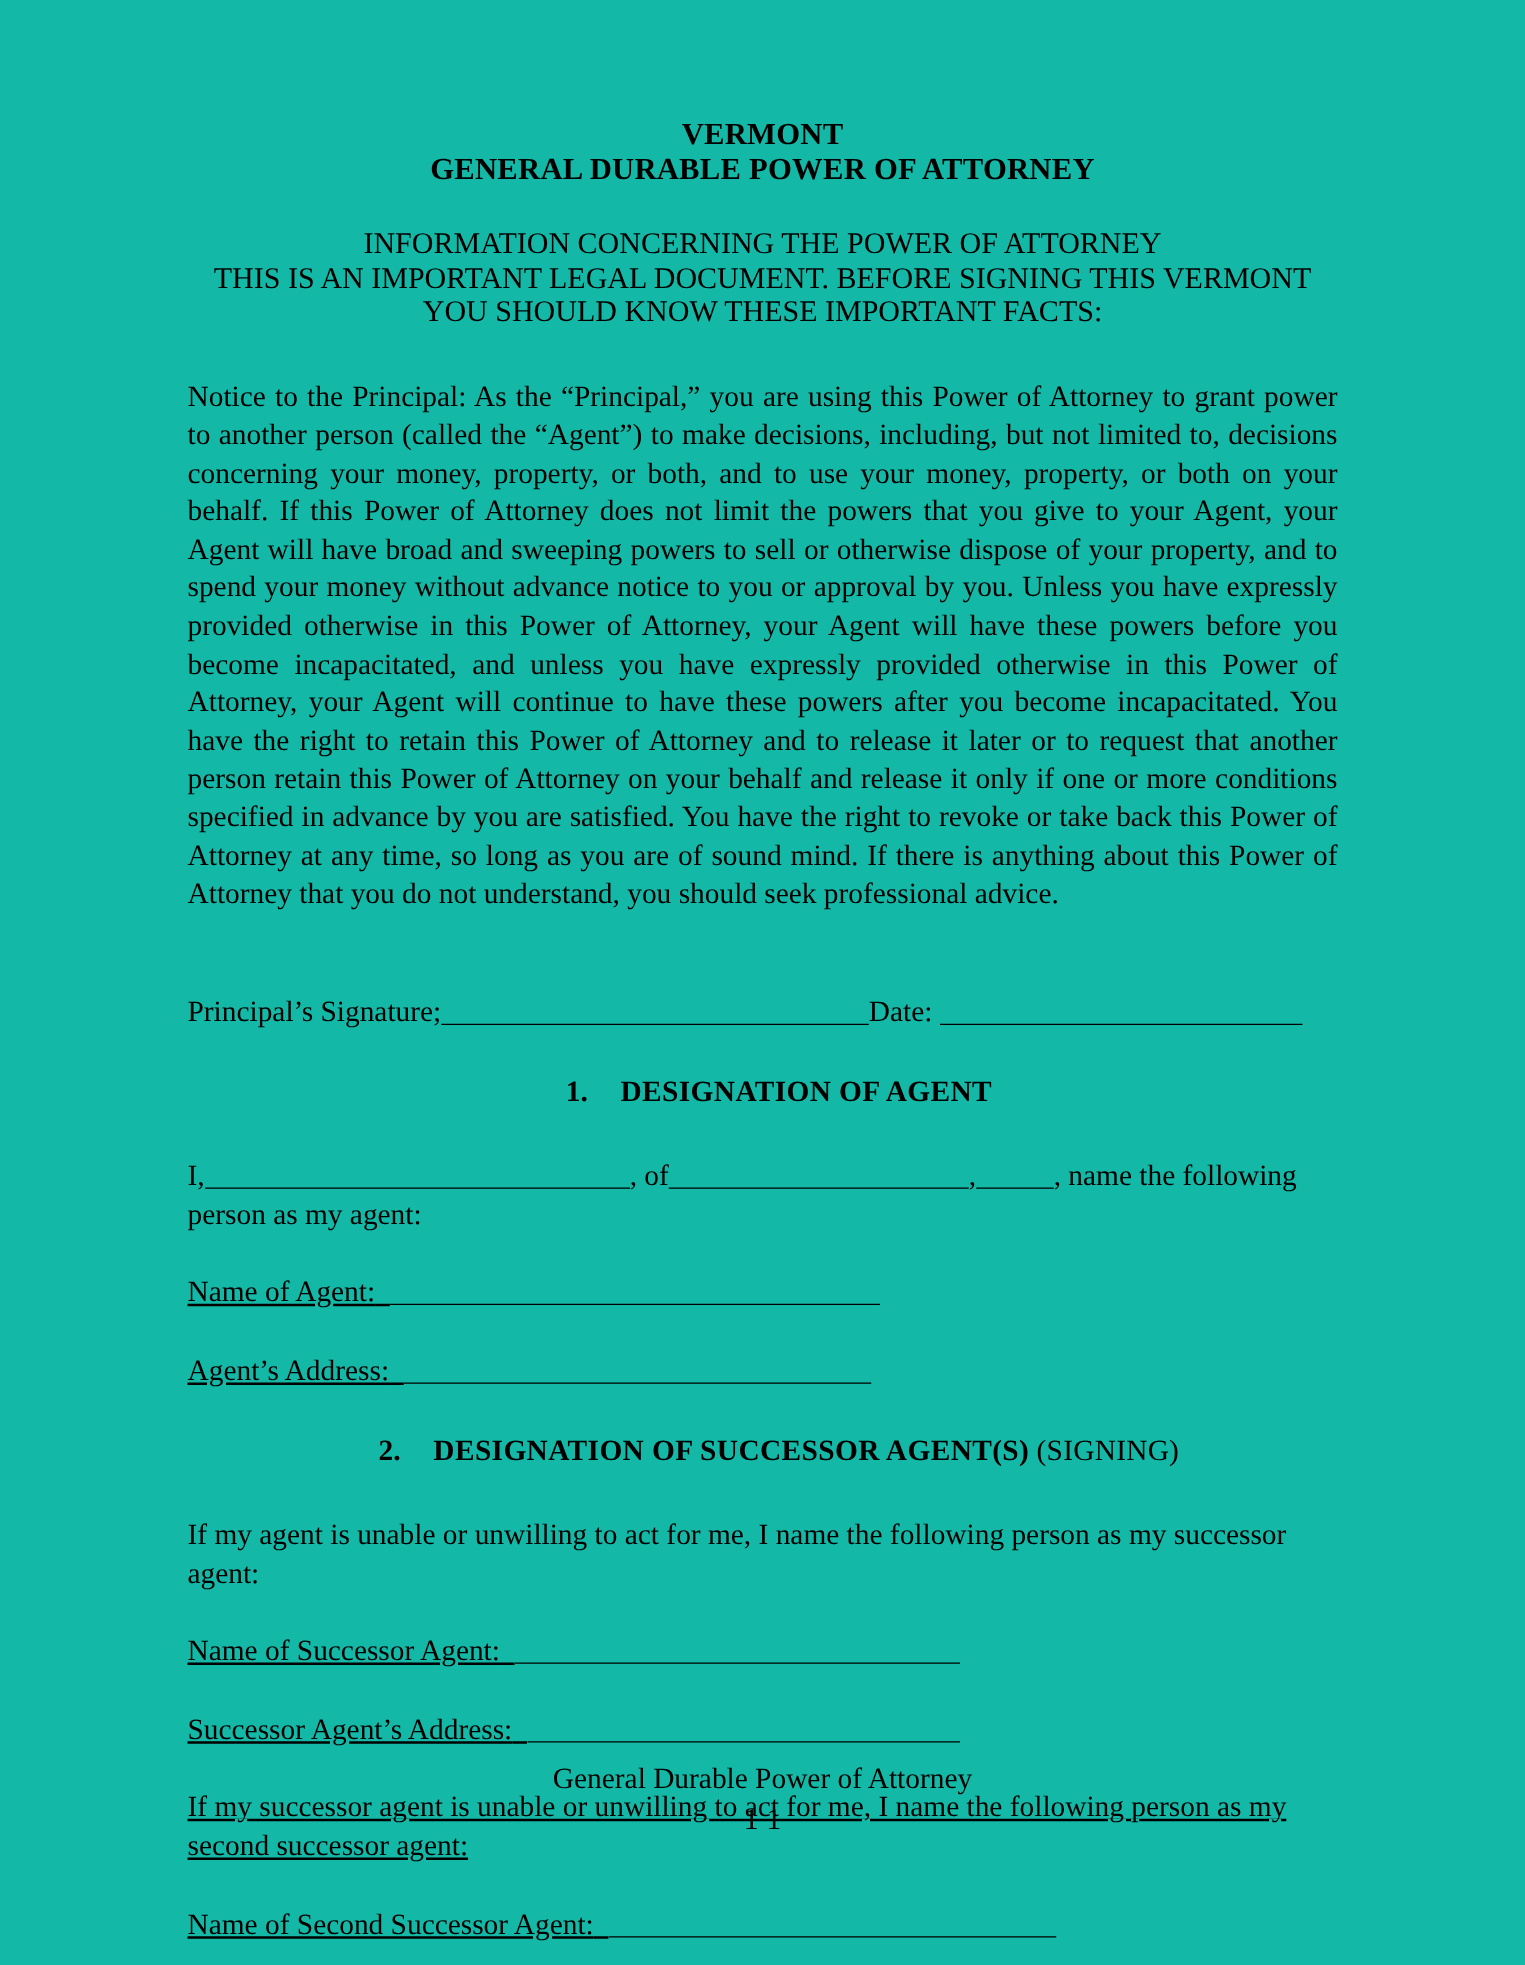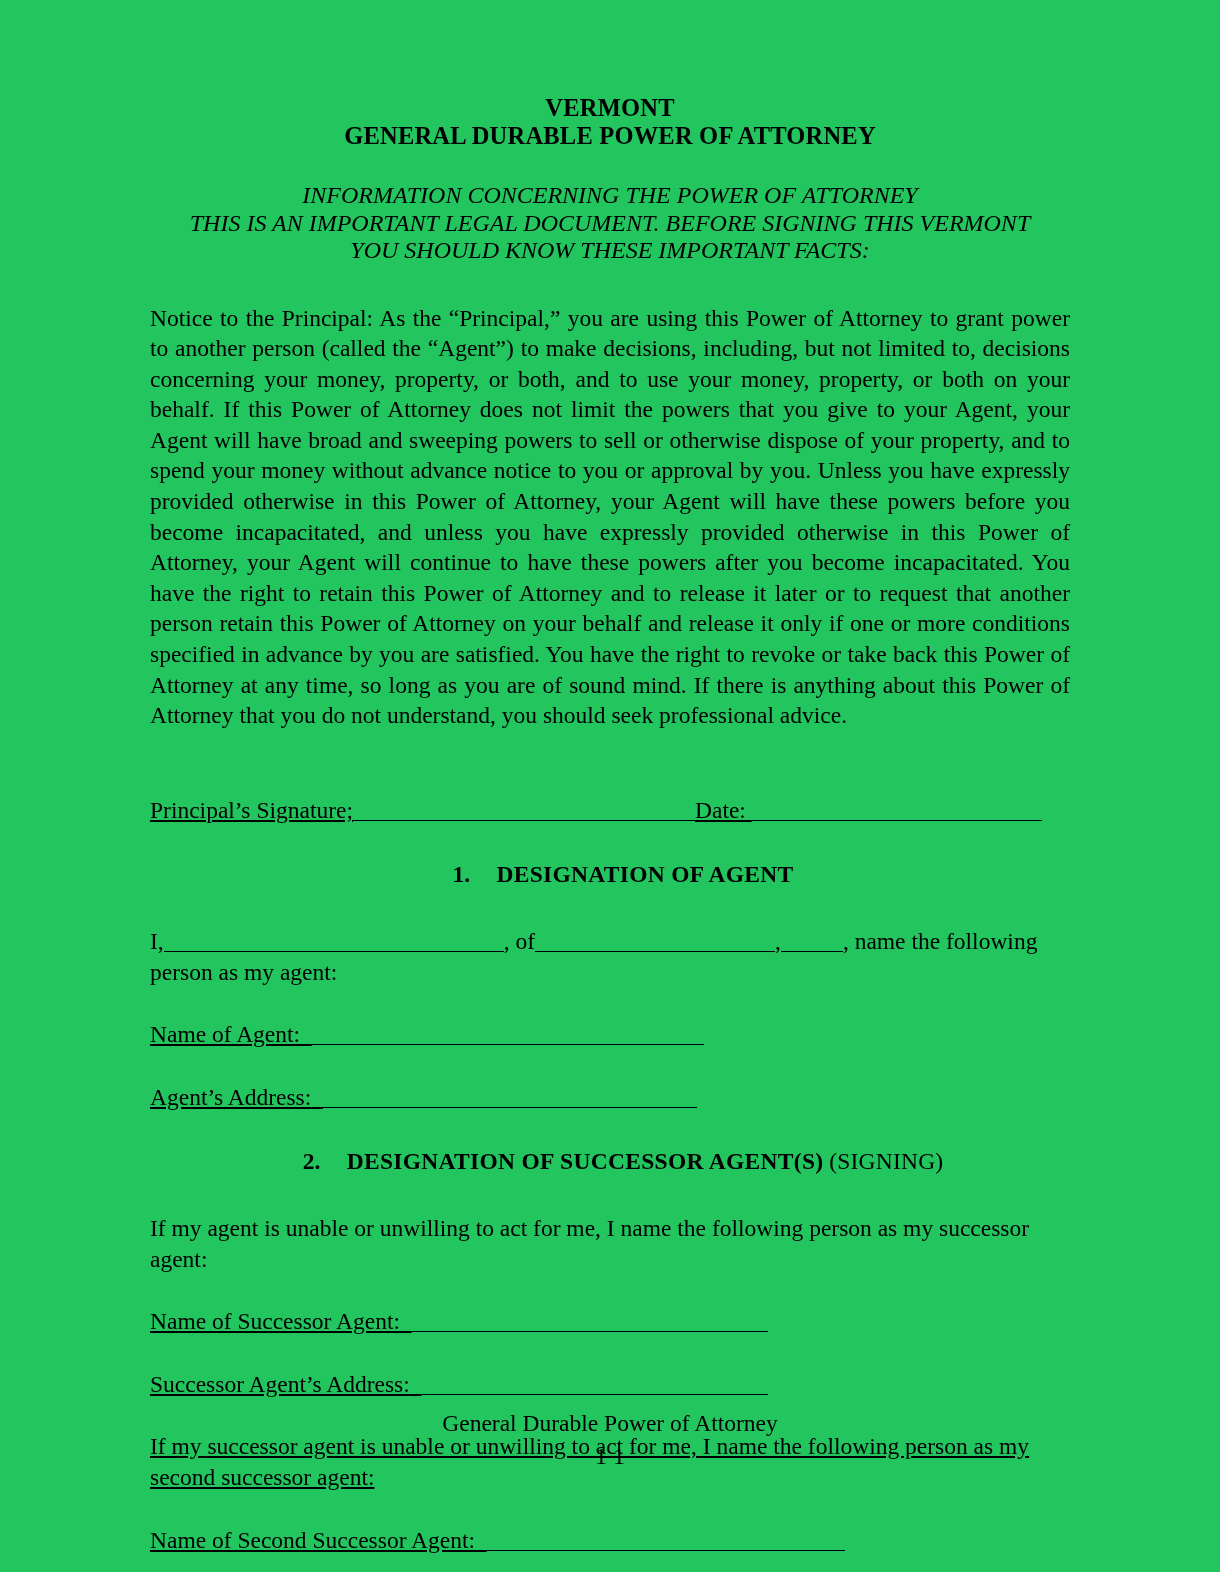--- a/index.html
+++ b/index.html
@@ -4,21 +4,21 @@
 <style>
   html, body {
     margin: 0;
     padding: 0;
     background: #ffffff;
   }
   .page {
     position: relative;
     width: 1220px;
     height: 1572px;
-    background: #22c55e;
+    background: #14b8a6;
     margin: 0 auto;
     font-family: "Liberation Serif", "DejaVu Serif", serif;
     color: #000000;
     overflow: hidden;
   }
   .content {
     position: absolute;
     left: 150px;
     top: 0;
     width: 920px;
@@ -32,21 +32,20 @@
   .title-line {
     font-weight: bold;
     font-size: 24.5px;
     line-height: 28px;
     letter-spacing: 0.2px;
   }
 
   .info-block {
     text-align: center;
     margin-top: 32px;
-    font-style: italic;
   }
   .info-line {
     font-size: 24px;
     line-height: 27.5px;
     white-space: nowrap;
   }
 
   
   .notice {
     margin-top: 38px;
@@ -61,21 +60,21 @@
   .line {
     font-size: 23.5px;
     line-height: 30.6px;
     white-space: nowrap;
   }
   .wrapline {
     font-size: 23.5px;
     line-height: 30.6px;
   }
 
-  .sig-row { margin-top: 64px; text-decoration: underline; }
+  .sig-row { margin-top: 64px; }
 
   
   .blank {
     display: inline-block;
     border-bottom: 1.6px solid #000;
     vertical-align: -3px;
     height: 0;
   }
   .blank-tight {
     display: inline-block;

